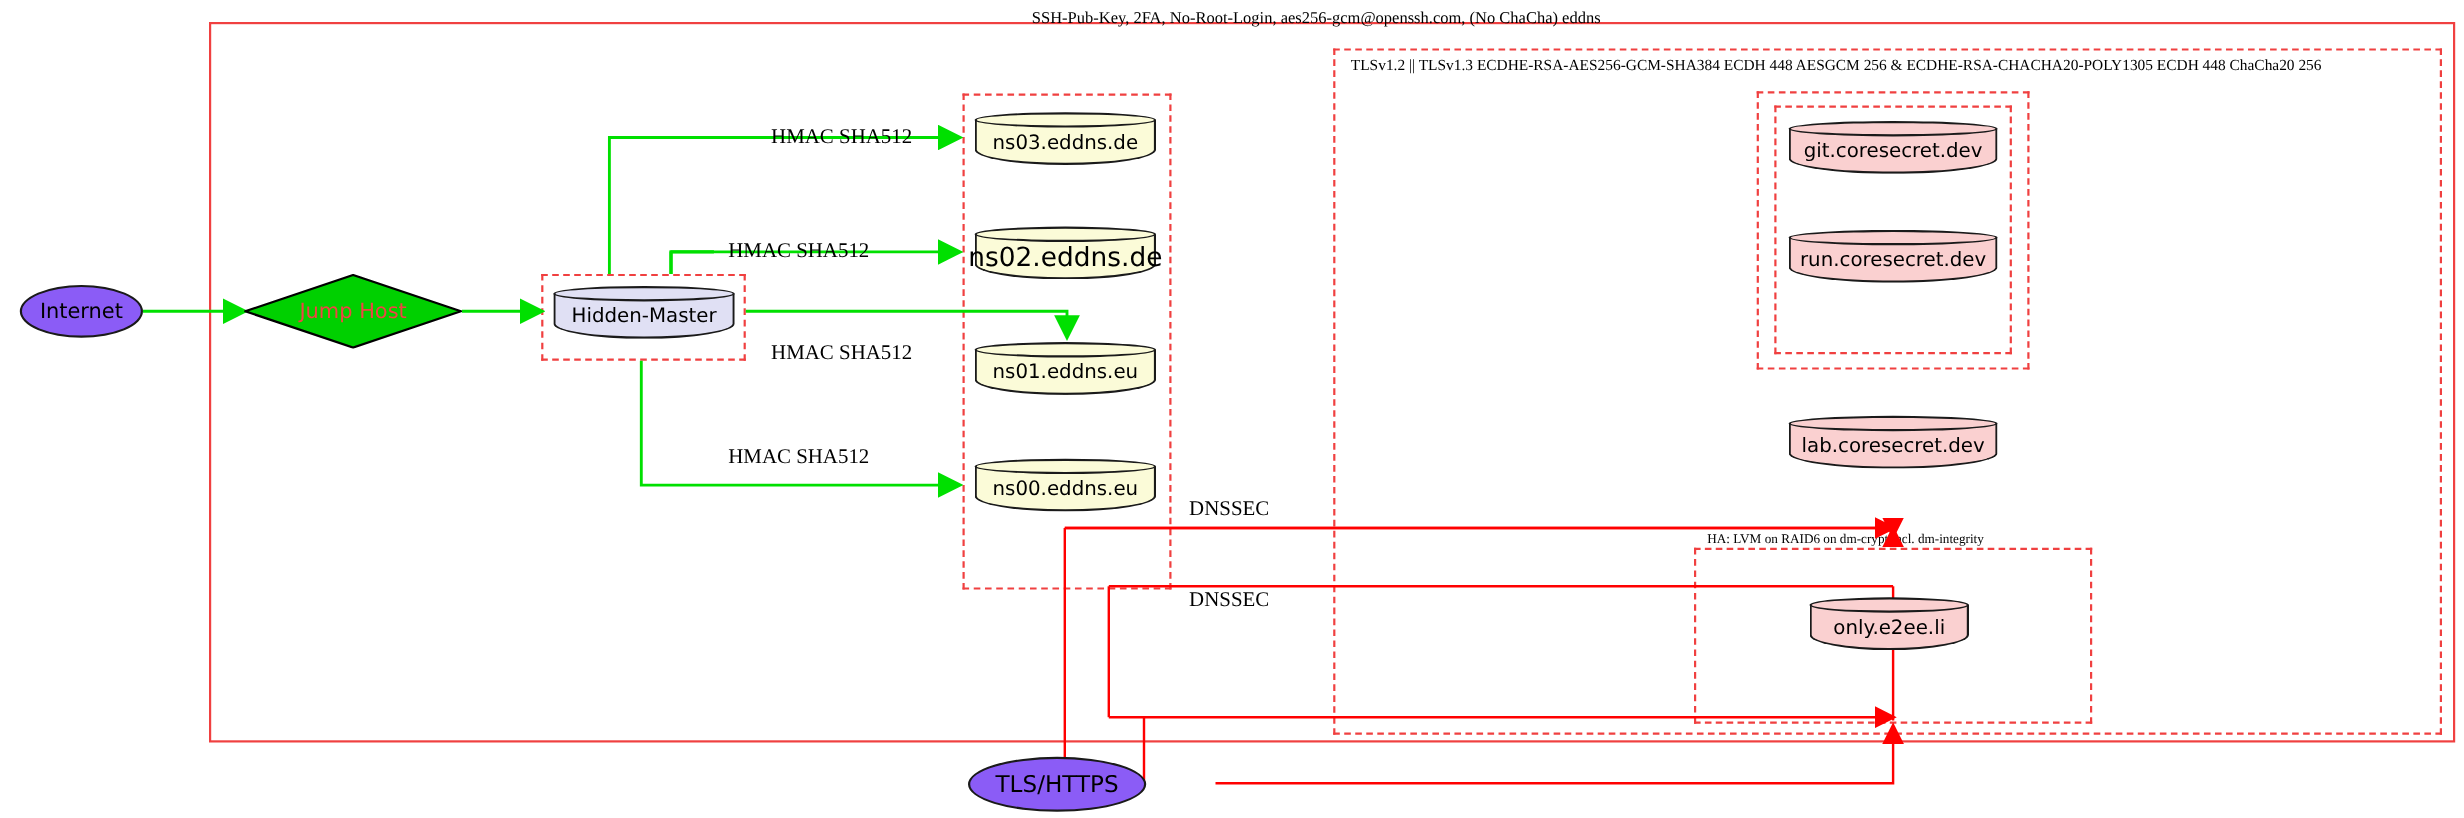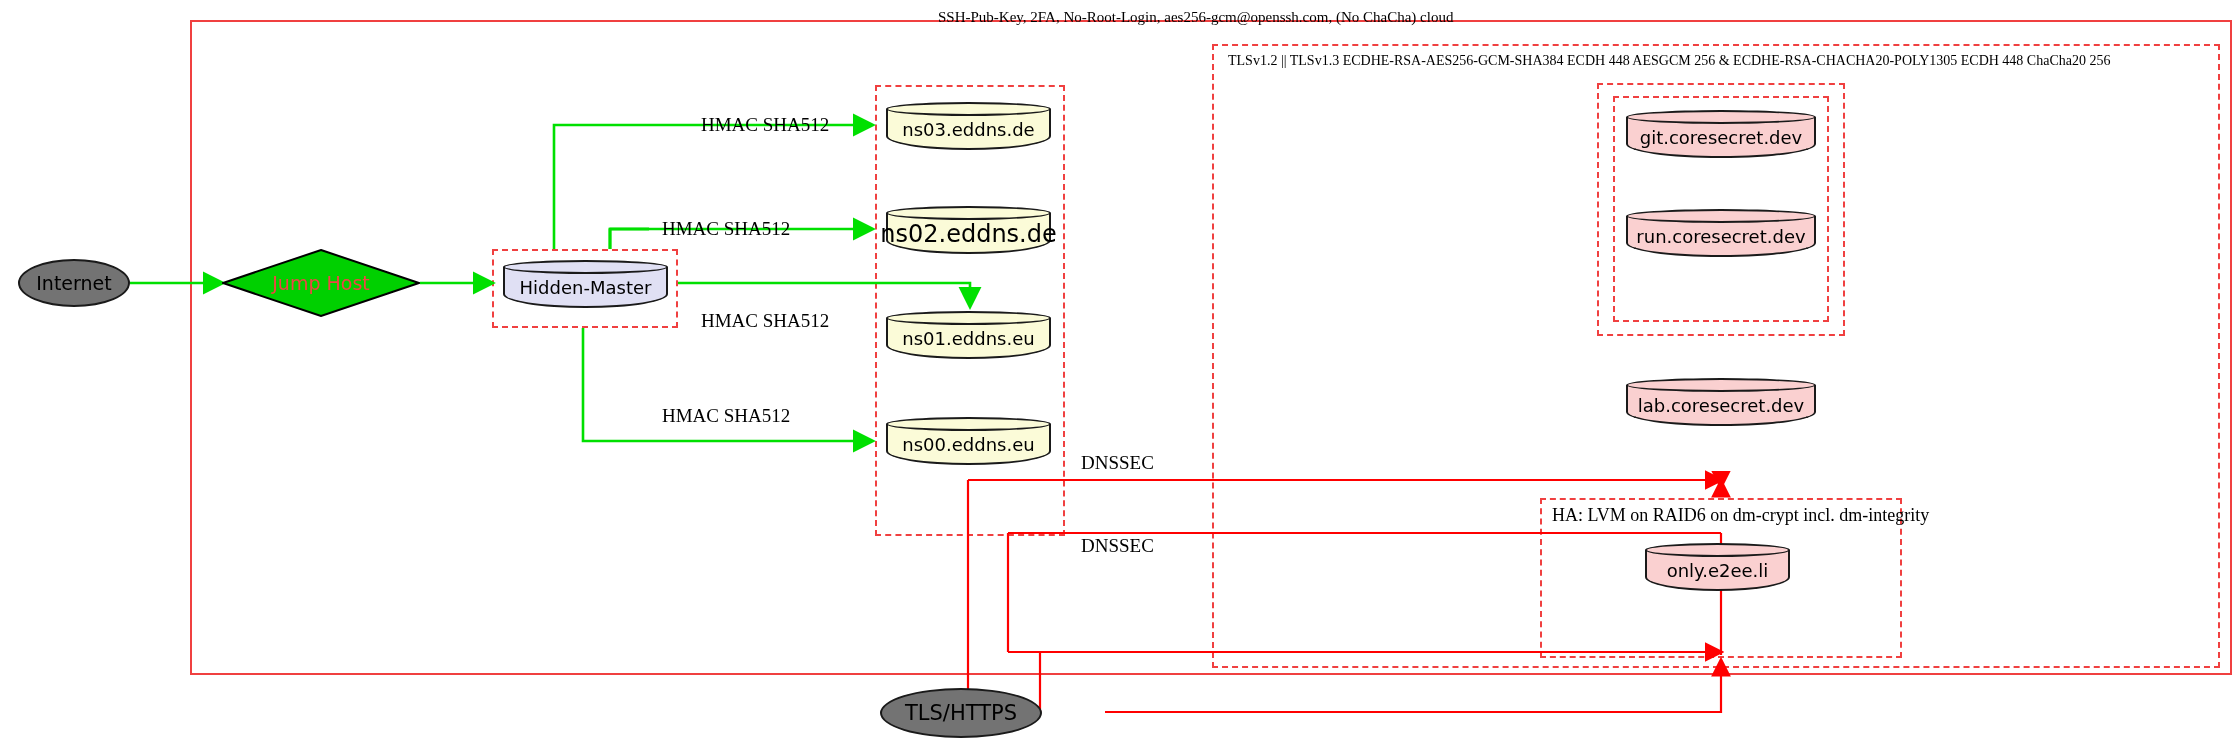--- a/index.html
+++ b/index.html
@@ -8,21 +8,21 @@
   svg#wires{position:absolute;left:0;top:0;width:2240px;height:744px;}
 
   .node{position:absolute;box-sizing:border-box;}
 
   
   .ellipse{
     border:2px solid #1a1a1a;border-radius:50%;
     display:flex;align-items:center;justify-content:center;
     font-family:"DejaVu Sans",sans-serif;color:#000;
   }
-  .ell-blue{background:#737373;}
+  .ell-blue{background:#8b5cf6;}
   .diamond-label{
     position:absolute;left:0;top:0;width:100%;height:100%;
     display:flex;align-items:center;justify-content:center;
     font-family:"DejaVu Sans",sans-serif;color:#ef4444;z-index:3;
   }
 
   
   .cyl{position:absolute;}
   .cyl .body{
     position:absolute;left:0;top:7px;right:0;bottom:0;
@@ -56,27 +56,27 @@
     position:absolute;white-space:nowrap;color:#000000;
     font-family:"Liberation Serif",serif;font-size:19px;
   }
 </style>
 </head>
 <body>
 
 <div id="stage">
 
   <div class="cluster solid" style="left:190px;top:20px;width:2042px;height:655px;"></div>
-  <div class="cluster-label" style="left:938px;top:9px;font-size:15px;">SSH-Pub-Key, 2FA, No-Root-Login, aes256-gcm@openssh.com, (No ChaCha) cloud</div>
+  <div class="cluster-label" style="left:938px;top:9px;font-size:15px;">SSH-Pub-Key, 2FA, No-Root-Login, aes256-gcm@openssh.com, (No ChaCha) eddns</div>
 
   <div class="cluster dashed" style="left:1212px;top:44px;width:1008px;height:624px;"></div>
   <div class="cluster-label" style="left:1228px;top:53px;font-size:14px;">TLSv1.2 || TLSv1.3 ECDHE-RSA-AES256-GCM-SHA384 ECDH 448 AESGCM 256 &amp; ECDHE-RSA-CHACHA20-POLY1305 ECDH 448 ChaCha20 256</div>
 
   <div class="cluster dashed" style="left:1540px;top:498px;width:362px;height:160px;"></div>
-  <div class="cluster-label" style="left:1552px;top:505px;font-size:18px;">HA: LVM on RAID6 on dm-crypt incl. dm-integrity</div>
+  <div class="cluster-label" style="left:1552px;top:483px;font-size:12px;">HA: LVM on RAID6 on dm-crypt incl. dm-integrity</div>
 
   <div class="cluster dashed" style="left:492px;top:249px;width:186px;height:79px;"></div>
 
   <div class="cluster dashed" style="left:875px;top:85px;width:190px;height:451px;"></div>
 
   <div class="cluster dashed" style="left:1597px;top:83px;width:248px;height:253px;"></div>
   <div class="cluster dashed" style="left:1613px;top:96px;width:216px;height:226px;"></div>
 
   <svg id="wires" viewBox="0 0 2240 744" xmlns="http://www.w3.org/2000/svg">
     <defs>

